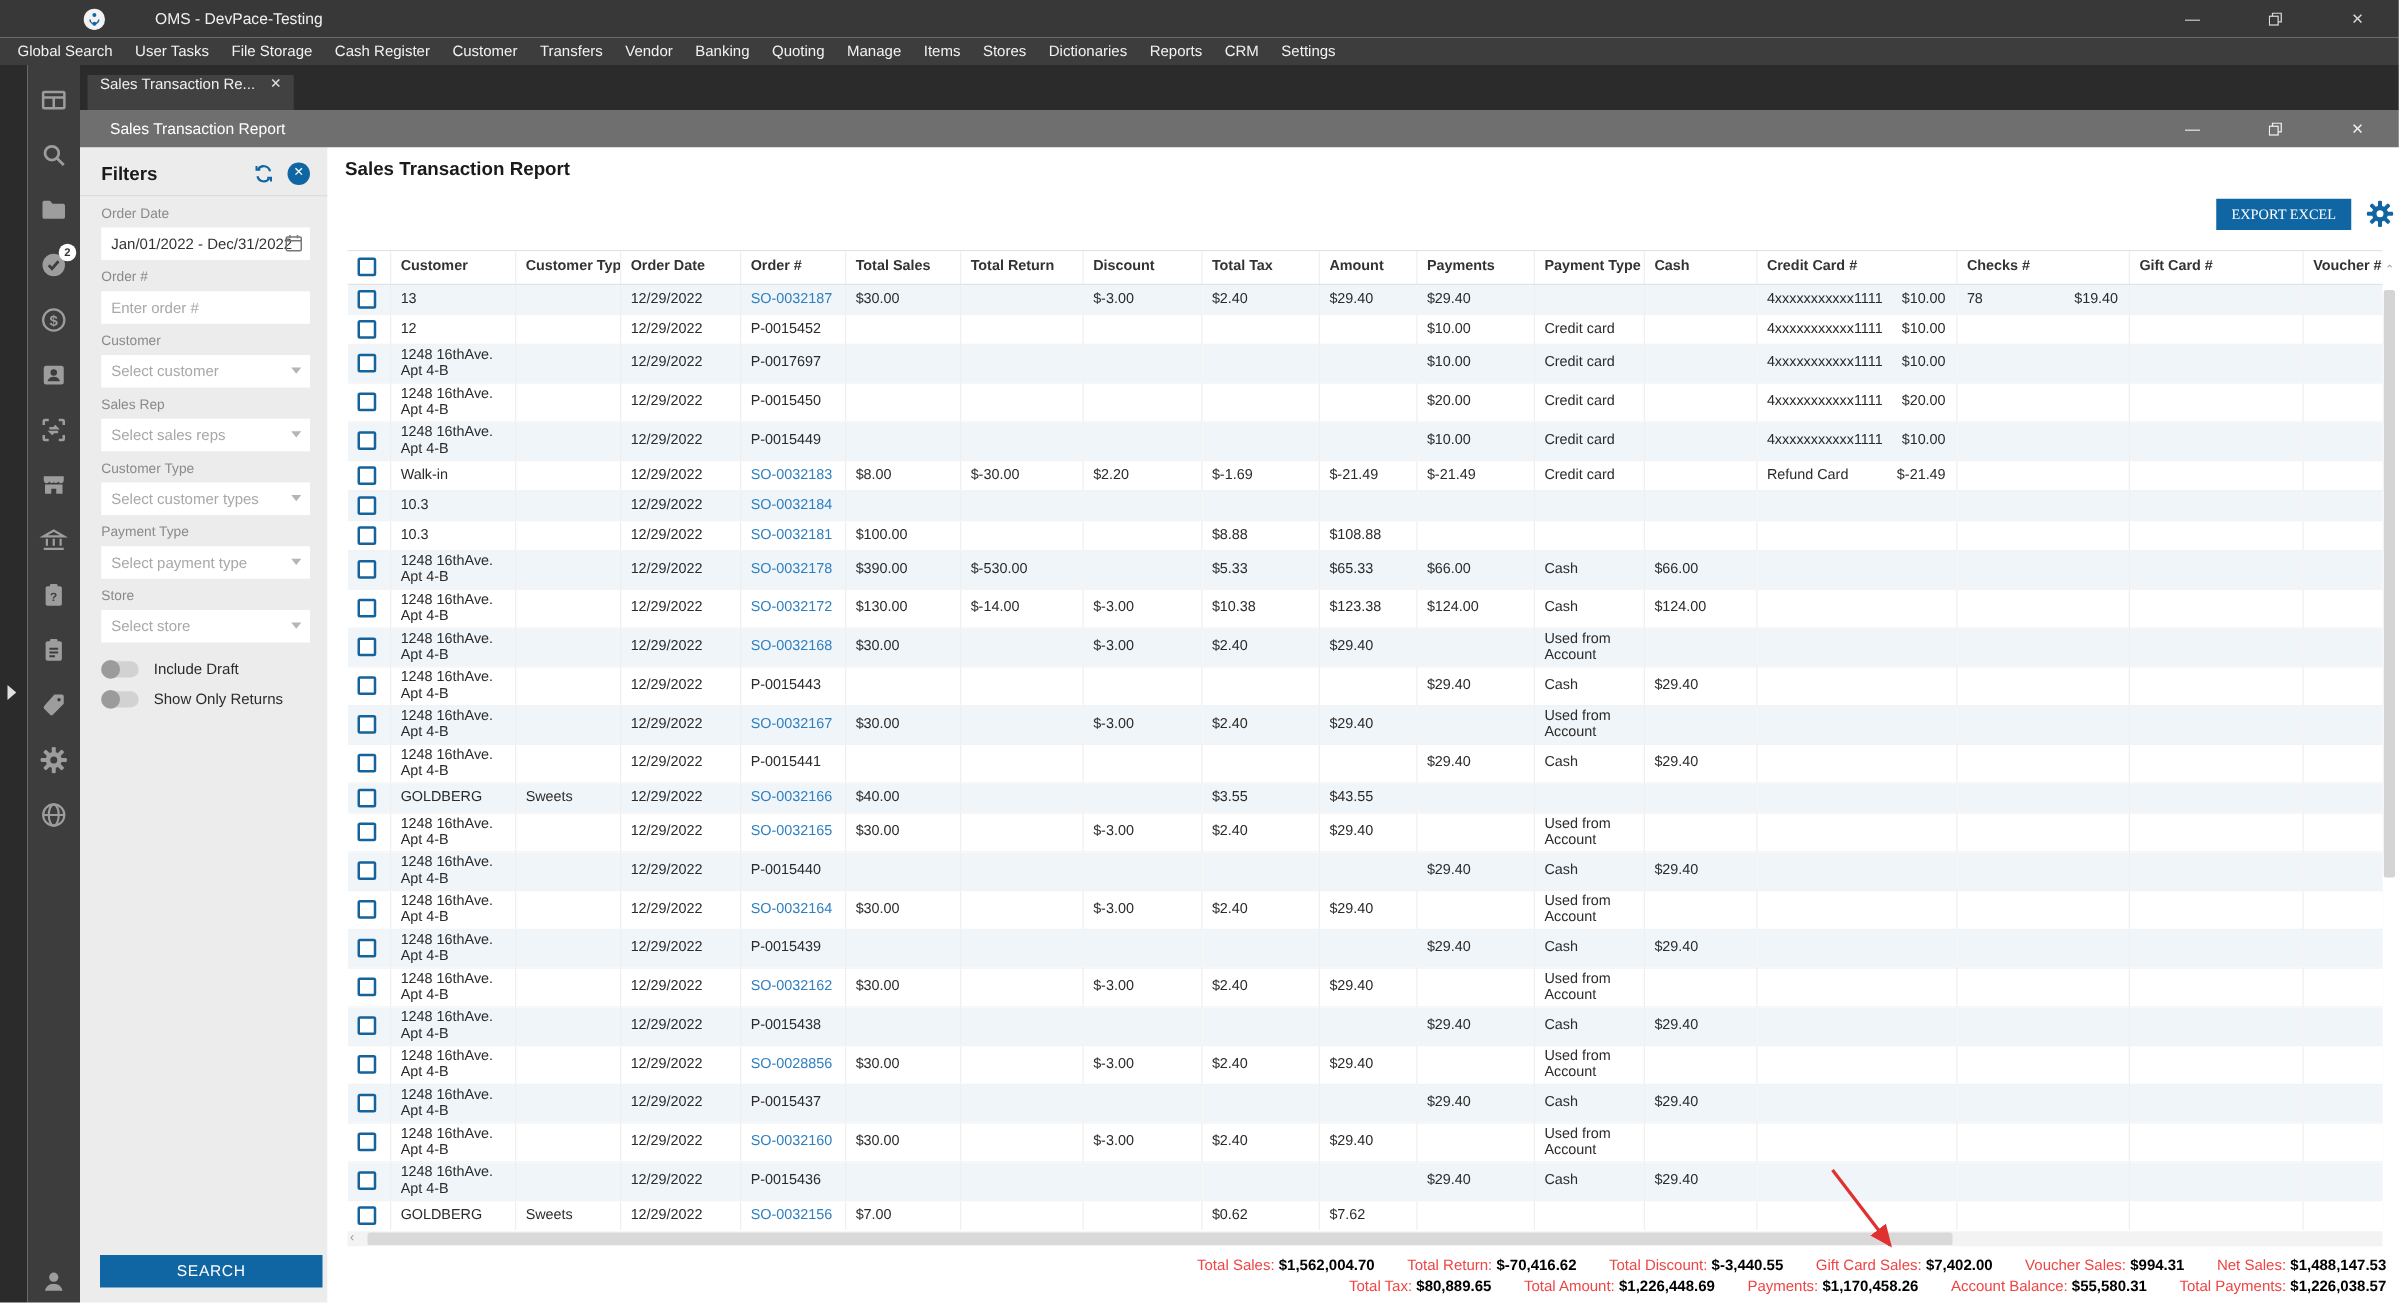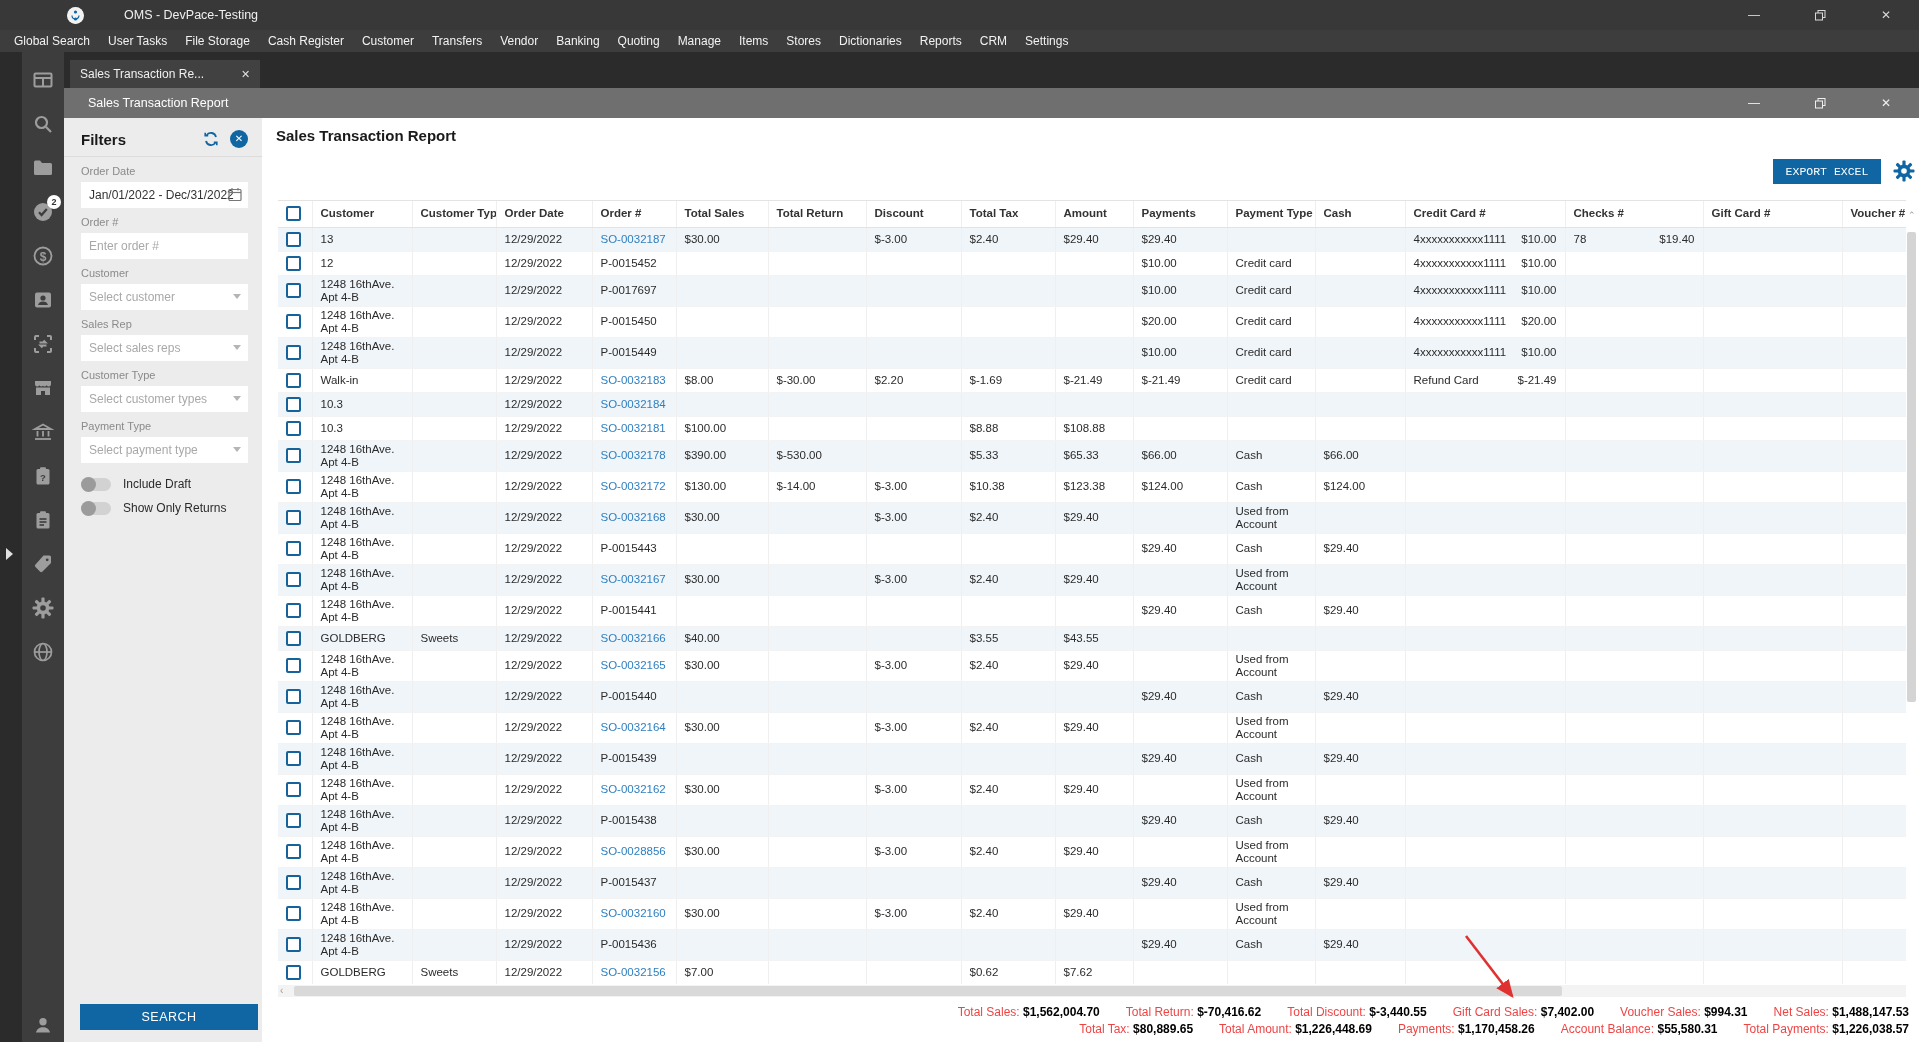--- a/index.html
+++ b/index.html
@@ -22,21 +22,21 @@
   .expander { position:absolute; left:6px; top:496px; width:0; height:0; border-left:7px solid #e0e0e0; border-top:6px solid transparent; border-bottom:6px solid transparent; }
   .rail { position:absolute; left:22px; top:52px; width:42px; height:990px; background:#3d3d3d; display:flex; flex-direction:column; align-items:center; padding-top:16px; }
   .rail-icon { width:24px; height:24px; margin-bottom:20px; color:#9d9d9d; position:relative; --hole:#3d3d3d; }
   .rail-icon svg { width:24px; height:24px; display:block; }
   .rail-badge { position:absolute; top:-5px; right:-6px; background:#fff; color:#333; font-size:9px; font-weight:bold; width:14px; height:14px; border-radius:50%; text-align:center; line-height:14px; }
   .rail-bottom { position:absolute; left:22px; bottom:4px; width:42px; display:flex; justify-content:center; color:#9d9d9d; }
   .rail-bottom svg { width:26px; height:26px; }
 
   
   .tabrow { position:absolute; left:64px; top:52px; width:1855px; height:36px; background:#2b2b2b; }
-  .tab { position:absolute; left:6px; top:8px; height:28px; background:#414141; color:#f0f0f0; font-size:12px; display:flex; align-items:center; padding:0 10px;gap:25px; }
+  .tab { position:absolute; left:6px; top:8px; height:28px; background:#414141; color:#f0f0f0; font-size:12px; display:flex; padding:0 10px; }
   .tab .tab-close { margin-left:12px; font-size:11px; color:#e0e0e0; }
   .innerbar { position:absolute; left:64px; top:88px; width:1855px; height:30px; background:#6f6f6f; color:#fff; display:flex; align-items:center; }
   .innerbar .inner-title { margin-left:24px; font-size:12.5px; }
   .inner-controls { position:absolute; right:0; top:0; height:30px; display:flex; }
   .inner-controls .win-btn { color:#f0f0f0; }
 
   
   .filters { position:absolute; left:64px; top:118px; width:198px; height:924px; background:#ececec; }
   .filters-head { display:flex; align-items:center; padding:12px 14px 8px 17px; border-bottom:1px solid #dcdcdc; }
   .filters-title { font-size:15px; font-weight:bold; color:#1a1a1a; flex:1; }
@@ -51,21 +51,21 @@
   .toggles { padding:14px 14px 0 17px; }
   .toggle-row { display:flex; align-items:center; margin-bottom:10px; }
   .toggle-pill { width:30px; height:13px; border-radius:7px; background:#d2d2d2; position:relative; margin-right:12px; }
   .toggle-knob { position:absolute; left:0; top:-1px; width:15px; height:15px; border-radius:50%; background:#9b9b9b; }
   .toggle-label { font-size:12px; color:#2b2b2b; }
   .search-btn { position:absolute; left:16px; bottom:12px; width:178px; height:26px; background:#1066a3; color:#fff; border:none; font-size:12.5px; font-family:"Liberation Sans",sans-serif; letter-spacing:.5px; }
 
   
   .main { position:absolute; left:262px; top:118px; width:1657px; height:924px; background:#fff; }
   .page-title { position:absolute; left:14px; top:9px; font-size:15px; font-weight:bold; color:#1a1a1a; }
-  .export-btn { position:absolute; left:1511px; top:41px; width:108px; height:25px; background:#1066a3; color:#fff; border:none; font-size:11.5px; font-family:Liberation Mono, monospace; }
+  .export-btn { position:absolute; left:1511px; top:41px; width:108px; height:25px; background:#1066a3; color:#fff; border:none; font-size:11.5px; font-family:Liberation Serif, serif; }
   .settings-gear { position:absolute; left:1630px; top:41px; width:24px; height:24px; color:#1066a3; --hole:#fff; }
   .settings-gear svg { width:24px; height:24px; }
 
   .table-wrap { position:absolute; left:16px; top:82px; width:1628px; height:784px; overflow:hidden; border-top:1px solid #e3e3e3; }
   table { border-collapse:collapse; table-layout:fixed; width:1628px; font-size:11.5px; color:#2b2b2b; }
   th, td { padding:2px 8px; vertical-align:middle; line-height:13px; text-align:left; overflow:hidden; white-space:normal; border-right:1px solid #efefef; }
   th { font-weight:bold; color:#333; height:26px; border-bottom:1px solid #e3e3e3; background:#fff; white-space:nowrap; }
   tr.s { height:24px; } tr.d { height:30px; }
   tr.odd td { background:#f0f5f9; }
   tr.even td { background:#ffffff; }
@@ -309,20 +309,24 @@
         <div class="flabel">Sales Rep</div>
         <div class="finput ph">Select sales reps<span class="caret"></span></div>
       </div>
       <div class="fgroup">
         <div class="flabel">Customer Type</div>
         <div class="finput ph">Select customer types<span class="caret"></span></div>
       </div>
       <div class="fgroup">
         <div class="flabel">Payment Type</div>
         <div class="finput ph">Select payment type<span class="caret"></span></div>
+      </div>
+      <div class="fgroup">
+        <div class="flabel">Store</div>
+        <div class="finput ph">Select store<span class="caret"></span></div>
       </div>
     </div>
   <div class="toggles" id="filter-toggles">
       <div class="toggle-row">
         <span class="toggle-pill">
           <span class="toggle-knob"></span>
         </span>
         <span class="toggle-label">Include Draft</span>
       </div>
       <div class="toggle-row">

